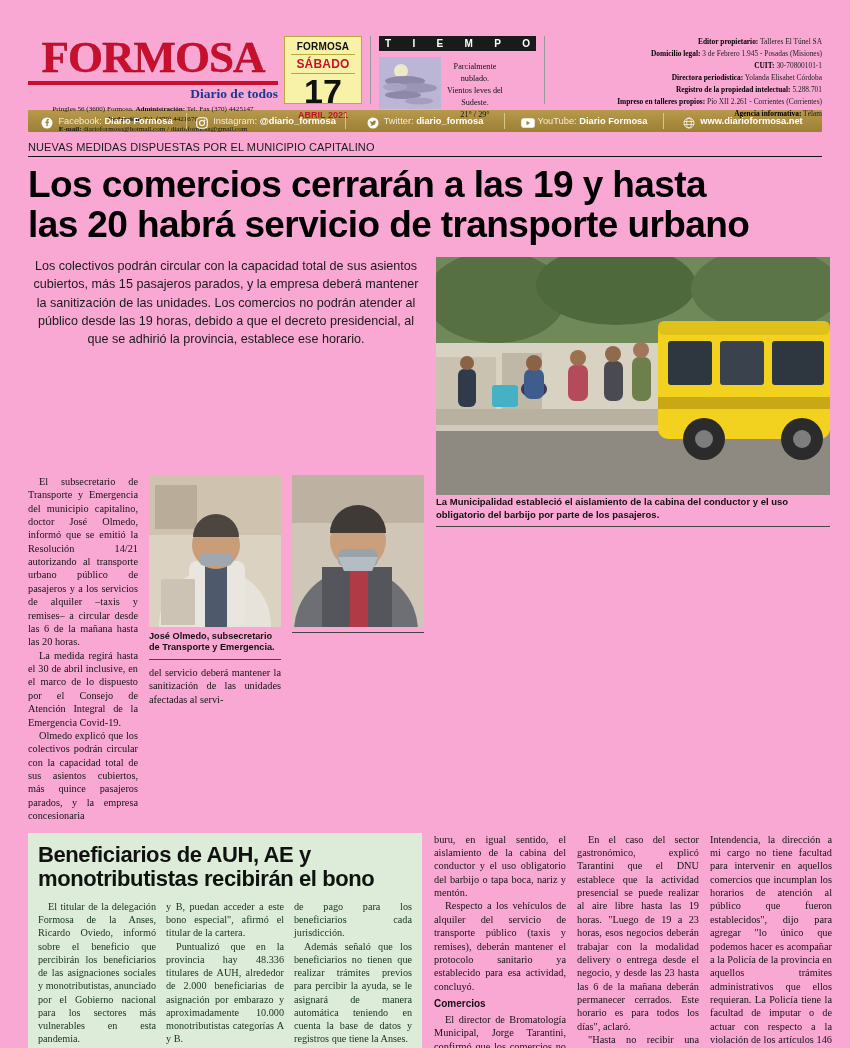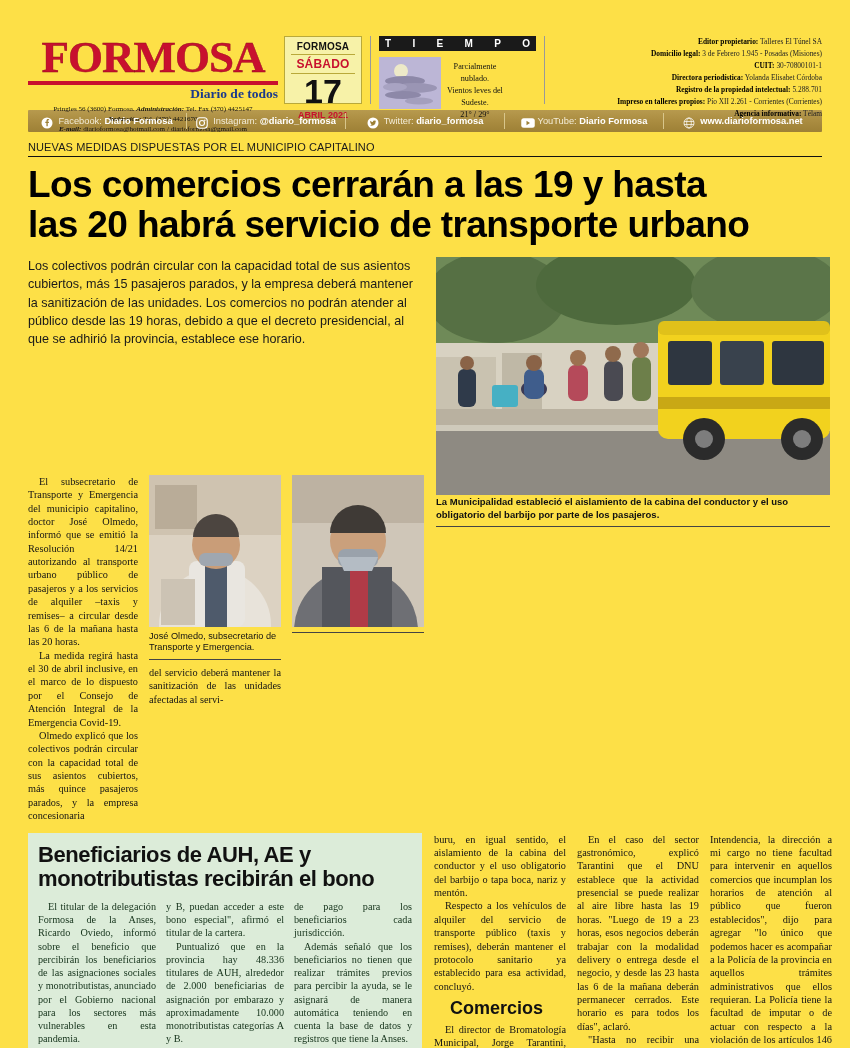--- a/index.html
+++ b/index.html
@@ -2,38 +2,38 @@
 <html><head>
 <meta charset="utf-8">
 <style>
   * { box-sizing: border-box; margin: 0; padding: 0; }
   html, body {
     width: 850px; height: 1048px;
     background: #ffffff;
     font-family: "Liberation Serif", serif;
     overflow: hidden;
   }
-  .page { position: relative; width: 850px; height: 1048px; background:#fde047; padding: 0 28px; }
+  .page { position: relative; width: 850px; height: 1048px; background:#f9a8d4; padding: 0 28px; }
 
   
   .masthead { display: flex; align-items: stretch; padding-top: 36px; height: 104px; }
   .mh-left { width: 256px; padding-right: 6px; }
   .logo-word {
     font-family: "Liberation Serif", serif;
     font-weight: bold; font-size: 45px; letter-spacing: -1px;
     color: #c8102e; line-height: 0.95; text-align: center;
     -webkit-text-stroke: 0.4px #8c0a1f;
   }
   .logo-rule { height: 4px; background: #c8102e; margin: 2px 0 1px; }
   .logo-sub {
     text-align: right; font-weight: bold; font-size: 13.5px;
     color: #1b3a8c; font-family: "Liberation Serif", serif; margin-bottom: 2px;
   }
   .mh-addr { font-size: 7.1px; line-height: 1.45; text-align: center; color:#111; }
-  .mh-addr b { font-weight: bold; font-style: italic; }
+  .mh-addr b { font-weight: bold; }
 
   .mh-date {
     width: 78px; border: 1px solid #b9a93a; background: #f7f2a8;
     display: flex; flex-direction: column; align-items: center;
     justify-content: space-between; padding: 4px 2px 4px; margin-right: 8px;
   }
   .mh-date .dl { border-bottom: 1px solid #b9a93a; width: 88%; text-align: center; padding-bottom: 2px;}
   .d-formosa { font-family: "Liberation Sans", sans-serif; font-weight: bold; font-size: 10px; color:#111; letter-spacing:.2px;}
   .d-day { font-family: "Liberation Sans", sans-serif; font-weight: bold; font-size: 12px; color:#c8102e; letter-spacing:.2px; padding-top:2px;}
   .d-num { font-family: "Liberation Sans", sans-serif; font-weight: bold; font-size: 34px; color:#111; line-height: 1; }
@@ -65,49 +65,49 @@
   
   .kicker { margin-top: 9px; font-family:"Liberation Sans", sans-serif;
     font-size: 11px; color:#1a1a1a; letter-spacing:.1px; }
   .kicker-rule { height:1px; background:#111; margin-top:3px; }
   .headline { font-family:"Liberation Sans", sans-serif; font-weight:bold;
     font-size: 37px; line-height: 1.07; color:#000; margin-top:8px; letter-spacing:-0.6px; }
 
   
   .lead-row { display:flex; margin-top:13px; gap:12px; }
   .lead-text { width: 396px; font-family:"Liberation Sans", sans-serif;
-    font-size: 12.6px; line-height: 1.45; color:#1a1a1a; }
+    font-size: 12.6px; line-height: 1.45; color:#1a1a1a;text-align:center; }
   .photo-main { flex:1; height: 238px; position:relative; overflow:hidden; }
 
   
   .body-upper { display:flex; gap:11px; margin-top:8px; }
   .col { width: 132px; }
   .bodytext { font-size: 10.3px; line-height: 1.30; text-align: justify; color:#141414; }
   .bodytext p { text-indent: 11px; }
   .bodytext p + p { margin-top:0; }
   .mini-photo { width:132px; height:152px; overflow:hidden; position:relative; }
-  .mini-cap { font-family:"Liberation Sans", sans-serif; font-weight:normal;
+  .mini-cap { font-family:"Liberation Sans", sans-serif; font-weight:bold;
     font-size:9.2px; line-height:1.25; color:#111; padding-top:4px; }
   .hr-thin { height:1px; background:#444; margin:5px 0 6px; }
   .photo-cap { font-family:"Liberation Sans", sans-serif; font-weight:bold;
     font-size:9.5px; line-height:1.3; color:#111; padding-top:1px; }
 
   
   .lower { display:flex; gap:12px; margin-top:10px; }
   .green-box { width: 396px; background:#dcecd9; padding: 10px 10px 8px; }
   .green-head { font-family:"Liberation Sans", sans-serif; font-weight:bold;
     font-size: 22px; line-height:1.12; color:#111; letter-spacing:-0.4px; }
   .green-cols { display:flex; gap:10px; margin-top:8px; }
   .gcol { width:118px; }
   .gtext { font-size:10.2px; line-height:1.30; text-align:justify; color:#14321a; }
   .gtext p { text-indent:10px; }
 
   .lower-right { flex:1; display:flex; gap:11px; }
   .subhead { font-family:"Liberation Sans", sans-serif; font-weight:bold;
-    font-size: 18px; color:#111; margin: 5px 16px 4px; }
+    font-size: 10px; color:#111; margin: 5px 0 4px; }
 </style>
 </head>
 <body>
 
 <div class="page">
 
   <div class="masthead">
 
     <div class="mh-left">
       <div class="logo-word">FORMOSA</div>

